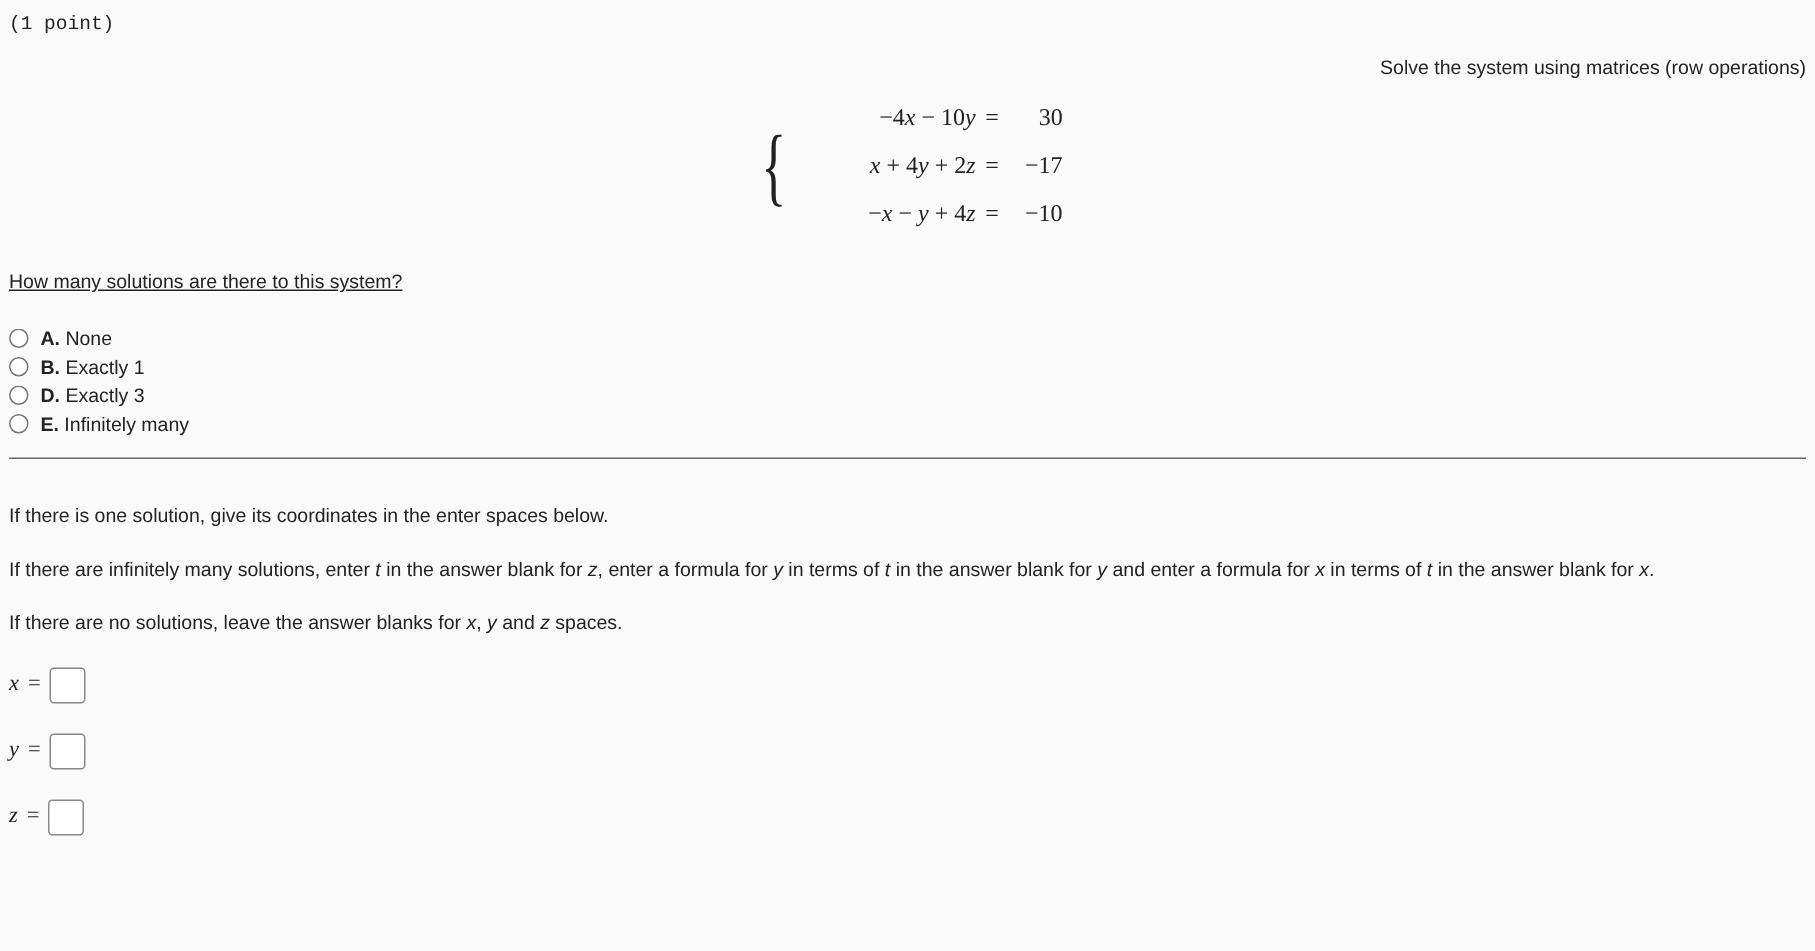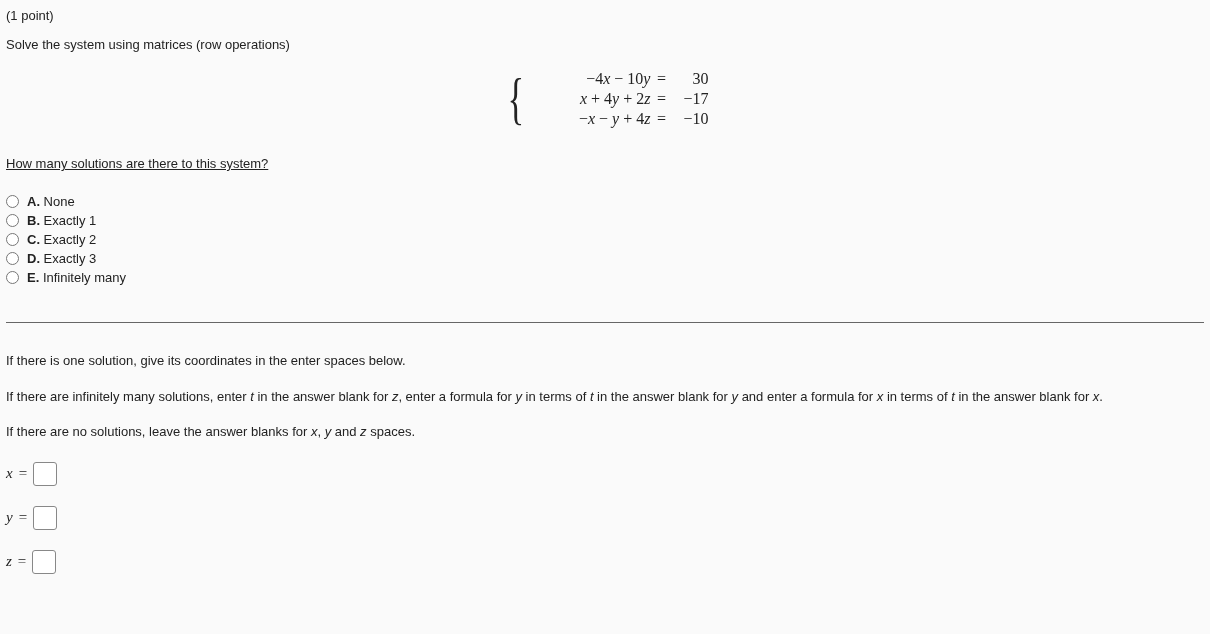--- a/index.html
+++ b/index.html
@@ -5,47 +5,47 @@
   * { box-sizing: border-box; }
   body {
     margin: 0;
     padding: 8px 6px;
     font-family: Arial, Helvetica, sans-serif;
     font-size: 13px;
     color: #222;
     background: #fafafa;
     width: 1210px;
   }
-  .points { margin-bottom: 14px; }
-  .prompt { margin-bottom: 18px; }
+  .points { margin-bottom: 14px; font-family: Liberation Mono, monospace; }
+  .prompt { margin-bottom: 18px; text-align: right; }
   .equations-wrap {
     display: flex;
     justify-content: center;
     margin: 10px 0 28px 0;
   }
   .brace-system {
     display: flex;
     align-items: center;
     font-family: "Cambria Math", "STIX", "Times New Roman", serif;
     font-size: 16px;
   }
   .brace {
     font-size: 62px;
     line-height: 62px;
     margin-right: 6px;
     font-family: serif;
   }
-  .eqs { display: flex; flex-direction: column; gap: 2px; }
+  .eqs { display: flex; flex-direction: column; gap: 14px; }
   .eq-row { display: flex; align-items: baseline; }
   .lhs { width: 115px; text-align: right; white-space: nowrap; }
   .eqsign { width: 22px; text-align: center; padding: 0 3px; }
   .rhs { width: 36px; text-align: right; white-space: nowrap; }
   .mi { font-style: italic; }
   .question2 { margin: 10px 0 22px 0; text-decoration: underline; }
-  .choices { margin-bottom: 36px; }
+  .choices { margin-bottom: 14px; }
   .choice {
     display: flex;
     align-items: center;
     gap: 4px;
     margin-bottom: 2px;
   }
   .choice input[type="radio"] {
     margin: 2px 4px 2px 0;
     width: 13px; height: 13px;
   }
@@ -111,24 +111,20 @@
     <div class="choice">
       <input type="radio" name="solcount" style="">
       <label><b>A.</b><span> None</span></label>
     </div>
     <div class="choice">
       <input type="radio" name="solcount" style="">
       <label><b>B.</b><span> Exactly 1</span></label>
     </div>
     <div class="choice">
       <input type="radio" name="solcount" style="">
-      <label><b>C.</b><span> Exactly 2</span></label>
-    </div>
-    <div class="choice">
-      <input type="radio" name="solcount" style="">
       <label><b>D.</b><span> Exactly 3</span></label>
     </div>
     <div class="choice">
       <input type="radio" name="solcount" style="">
       <label><b>E.</b><span> Infinitely many</span></label>
     </div>
   </div>
 
 <hr class="divider">
 

